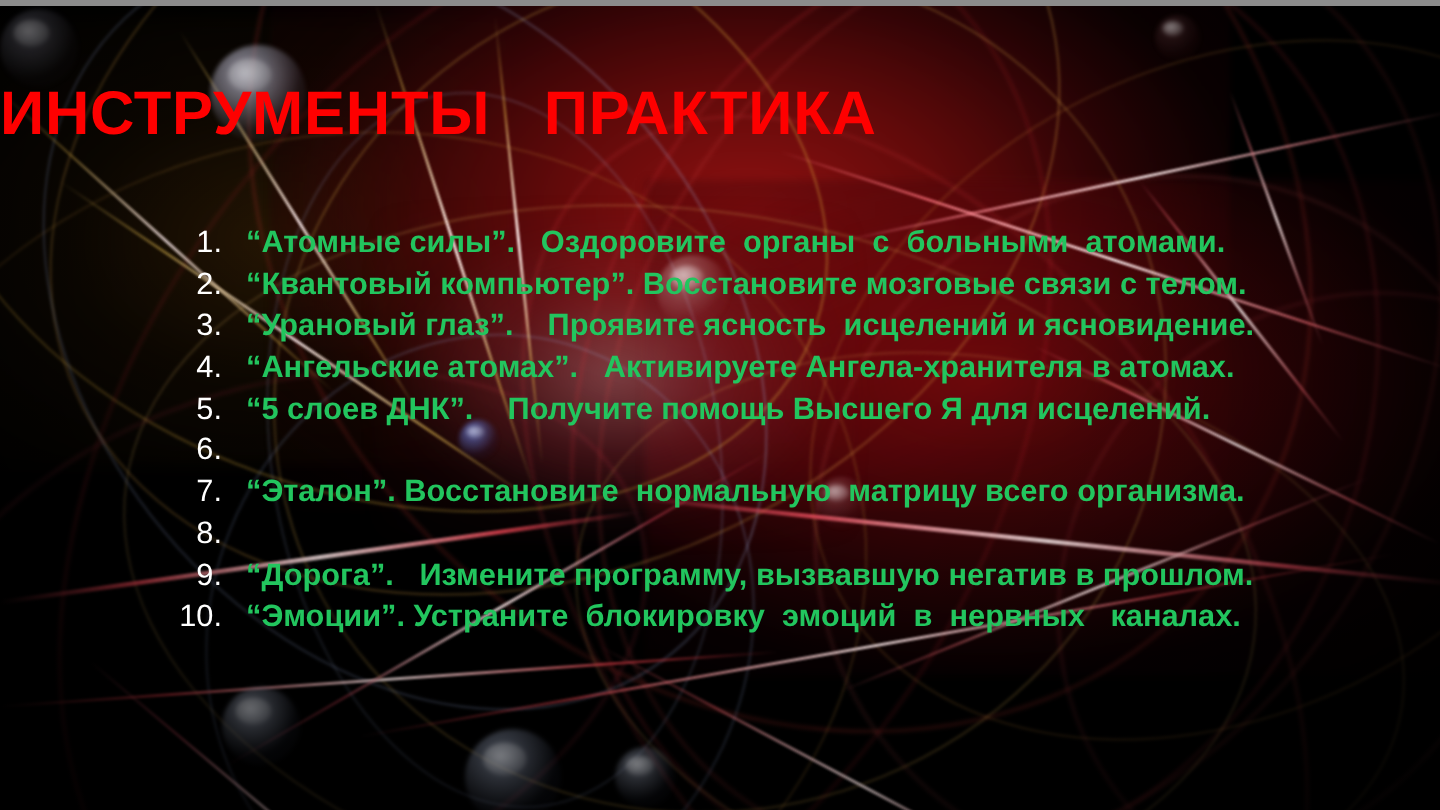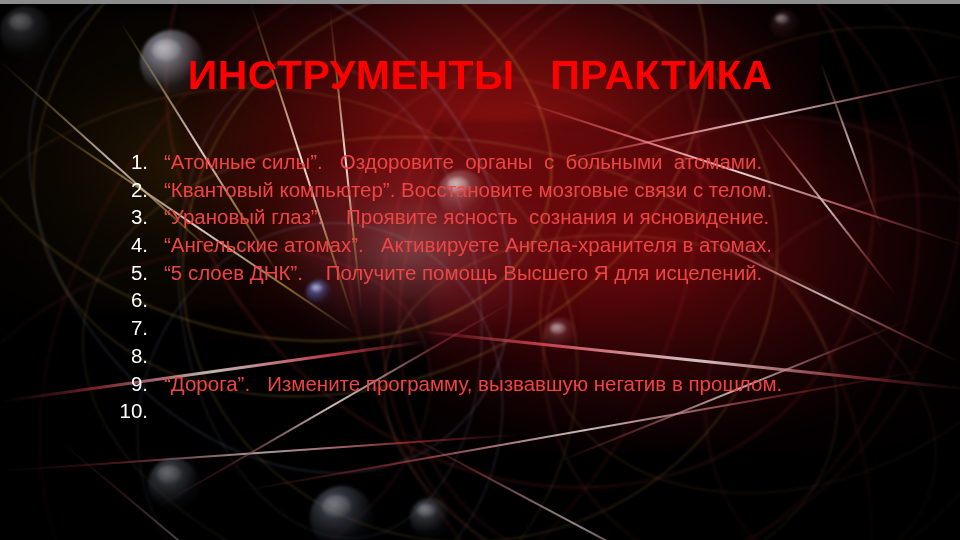--- a/index.html
+++ b/index.html
@@ -130,21 +130,20 @@
     position: absolute;
     left: 0; top: 0;
     width: 960px; height: 540px;
     z-index: 25;
   }
 
   .slide-title {
     position: absolute;
     left: 0; top: 54px;
     width: 960px;
-    text-align: center;
     font-size: 41px;
     font-weight: bold;
     letter-spacing: 0.5px;
     color: #fe0000;
     white-space: pre;
     line-height: 1.05;
   }
 
   .list {
     position: absolute;
@@ -163,21 +162,22 @@
   }
   .row-num {
     width: 148px;
     text-align: right;
     padding-right: 0;
     flex: 0 0 148px;
     color: #ffffff;
   }
   .row-text {
     padding-left: 16px;
-    color: #ef4444;
+    color: #22c55e;
+    font-weight: bold;
   }
 </style>
 </head>
 <body>
 
 <div id="slide">
 
   <div class="bg-layer">
     <div class="glow-warm-left"></div>
     <div class="glow-core"></div>
@@ -236,25 +236,25 @@
       </div>
   </div>
   <div class="vignette"></div>
 
   <div class="content">
     <div class="slide-title">ИНСТРУМЕНТЫ   ПРАКТИКА</div>
 
     <div class="list" id="list-root">
         <div class="list-row"><span class="row-num">1.</span><span class="row-text">“Атомные силы”.   Оздоровите  органы  с  больными  атомами.</span></div>
         <div class="list-row"><span class="row-num">2.</span><span class="row-text">“Квантовый компьютер”. Восстановите мозговые связи с телом.</span></div>
-        <div class="list-row"><span class="row-num">3.</span><span class="row-text">“Урановый глаз”.    Проявите ясность  сознания и ясновидение.</span></div>
+        <div class="list-row"><span class="row-num">3.</span><span class="row-text">“Урановый глаз”.    Проявите ясность  исцелений и ясновидение.</span></div>
         <div class="list-row"><span class="row-num">4.</span><span class="row-text">“Ангельские атомах”.   Активируете Ангела-хранителя в атомах.</span></div>
         <div class="list-row"><span class="row-num">5.</span><span class="row-text">“5 слоев ДНК”.    Получите помощь Высшего Я для исцелений.</span></div>
         <div class="list-row"><span class="row-num">6.</span></div>
-        <div class="list-row"><span class="row-num">7.</span></div>
+        <div class="list-row"><span class="row-num">7.</span><span class="row-text">“Эталон”. Восстановите  нормальную  матрицу всего организма.</span></div>
         <div class="list-row"><span class="row-num">8.</span></div>
         <div class="list-row"><span class="row-num">9.</span><span class="row-text">“Дорога”.   Измените программу, вызвавшую негатив в прошлом.</span></div>
-        <div class="list-row"><span class="row-num">10.</span></div>
+        <div class="list-row"><span class="row-num">10.</span><span class="row-text">“Эмоции”. Устраните  блокировку  эмоций  в  нервных   каналах.</span></div>
       </div>
   </div>
 
   <div class="top-strip"></div>
 </div>
 
 </body></html>

